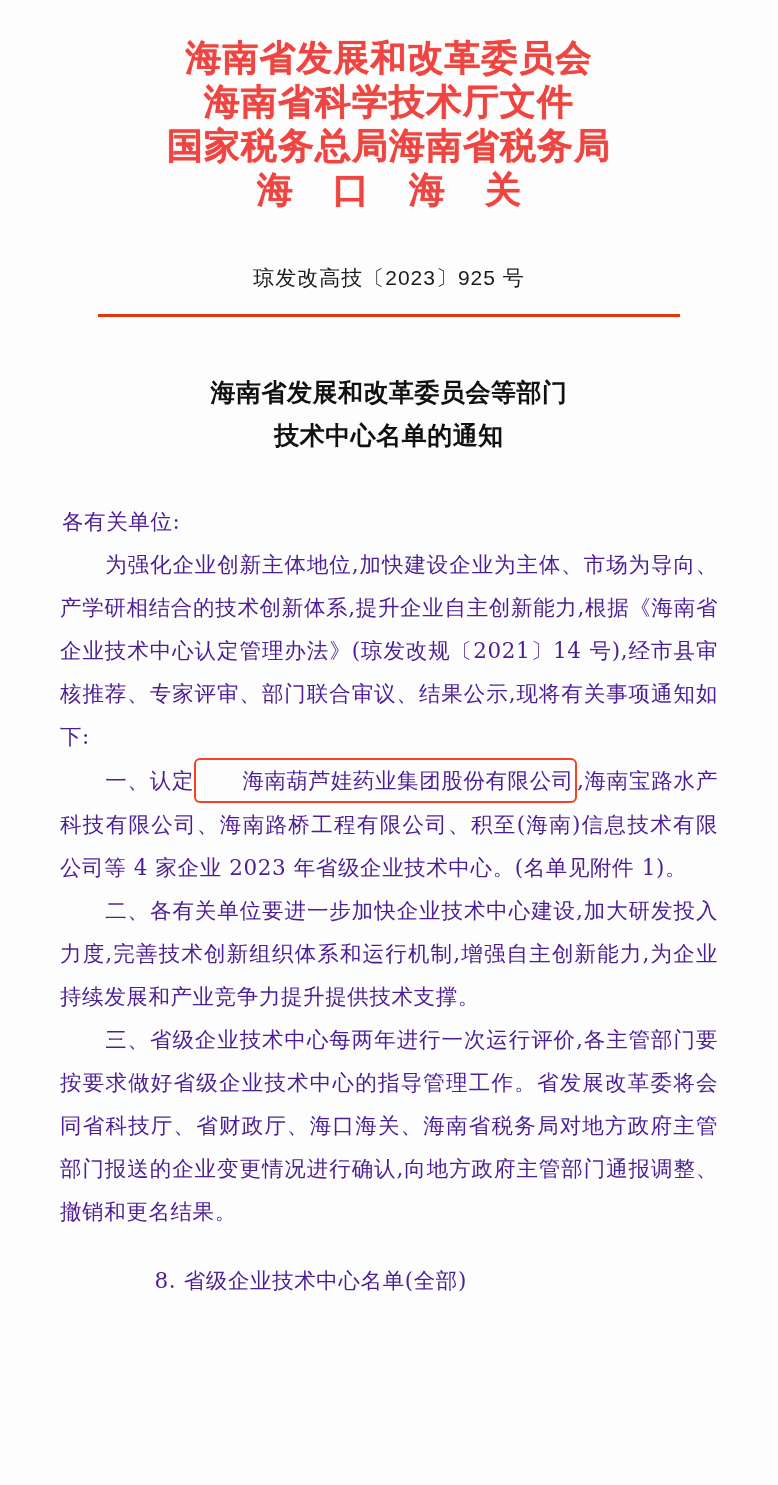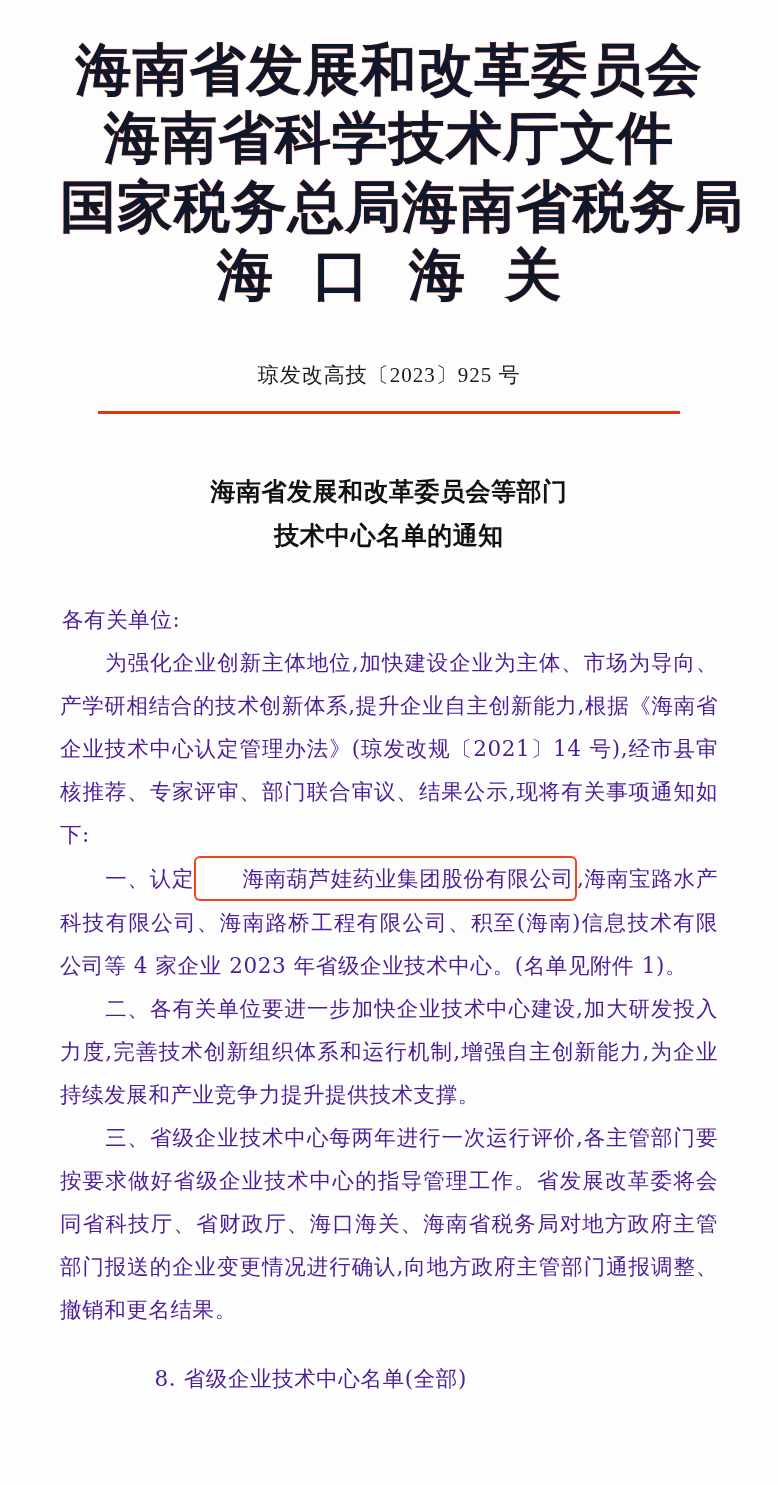--- a/index.html
+++ b/index.html
@@ -21,57 +21,57 @@
     padding: 28px 60px 20px 60px;
     background: #fdfdfd;
   }
 
   
   .letterhead {
     text-align: center;
     margin-top: 8px;
   }
   .lh-line {
-    color: #0f172a;
+    color: #ef4444;
     font-family: Liberation Sans, sans-serif;
     font-weight: 700;
-    font-size: 56px;
+    font-size: 36px;
     line-height: 1.22;
     letter-spacing: 1px;
     white-space: nowrap;
     text-shadow: 0 0 1px #e8340c;
   }
   .lh-line.wider {
     letter-spacing: 40px;
     padding-left: 40px;
   }
   .lh-line.docword {
     letter-spacing: 1px;
   }
 
   
   .docnum {
     text-align: center;
     font-size: 21px;
     color: #1a1a1a;
     margin-top: 52px;
     letter-spacing: 1px;
-    font-family: Liberation Serif, serif;
+    font-family: Liberation Sans, sans-serif;
   }
   .redrule {
     height: 3px;
     background: #e8340c;
     margin: 22px 38px 0 38px;
   }
 
   
   .title-block {
     margin-top: 56px;
     text-align: center;
-    font-family: Liberation Sans, sans-serif;
+    font-family: Liberation Mono, monospace;
     font-weight: 700;
     font-size: 25px;
     line-height: 1.75;
     color: #111;
     letter-spacing: 0.5px;
   }
 
   
   .body {
     margin-top: 40px;

